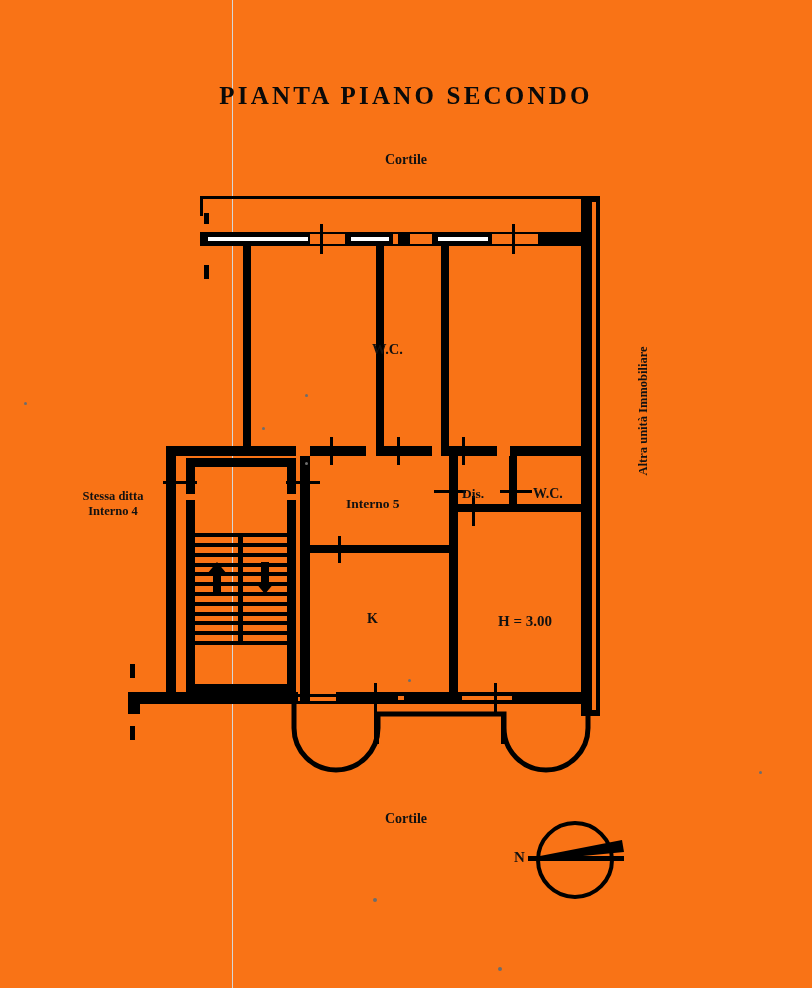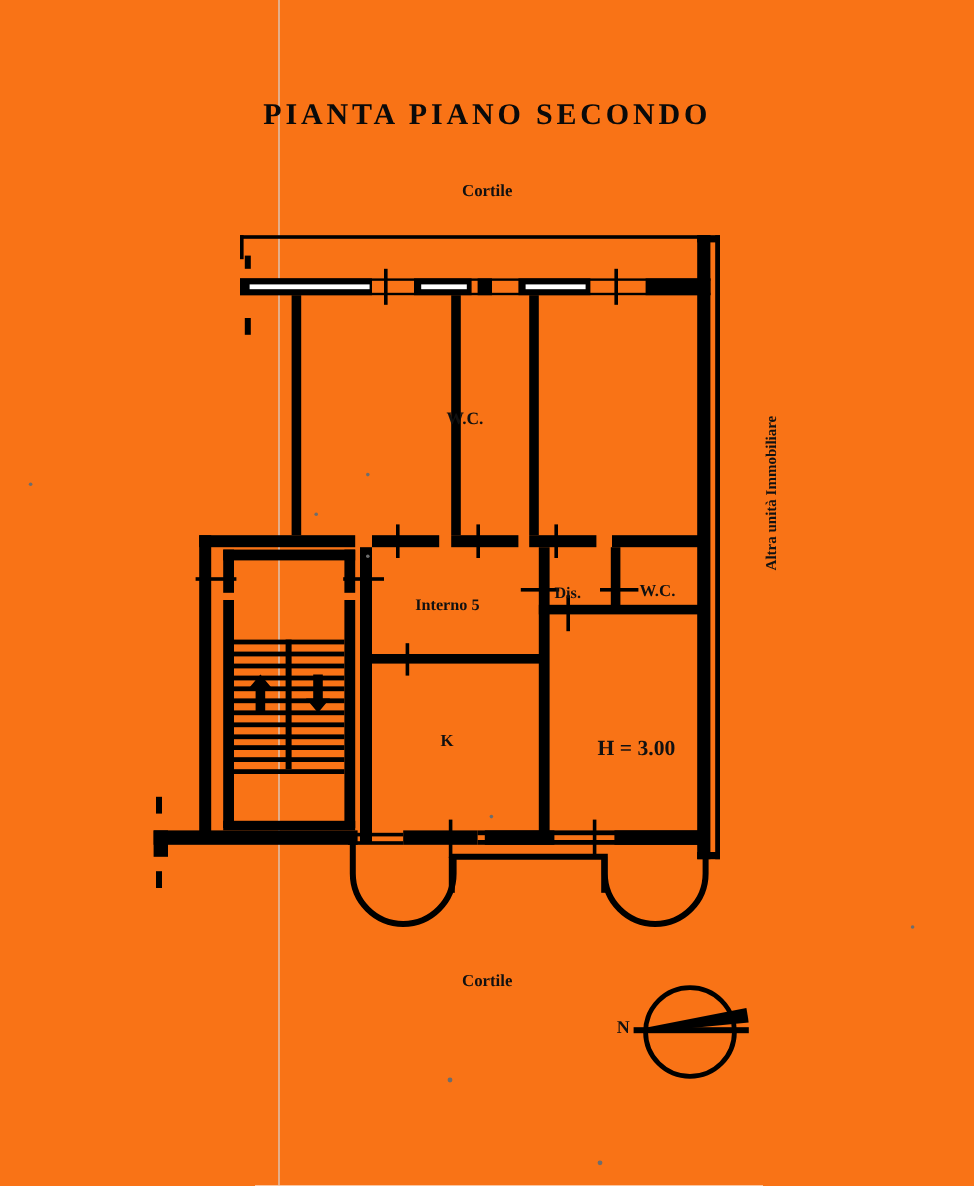--- a/index.html
+++ b/index.html
@@ -52,21 +52,21 @@
   .lbl-cortile-top { left: 0; top: 152px; width: 812px; text-align: center; font-size: 14px; }
   .lbl-cortile-bot { left: 0; top: 811px; width: 812px; text-align: center; font-size: 14px; }
   .lbl-stessa {
     left: 48px; top: 489px; width: 130px; text-align: center; font-size: 12.5px;
   }
   .lbl-wc-top   { left: 372px; top: 341px; font-size: 14.5px; }
   .lbl-interno3 { left: 346px; top: 496px; font-size: 13.5px; }
   .lbl-dis      { left: 462px; top: 486px; font-size: 13.5px; }
   .lbl-wc-mid   { left: 533px; top: 486px; font-size: 14px; }
   .lbl-k        { left: 367px; top: 611px; font-size: 14px; }
-  .lbl-h        { left: 498px; top: 613px; font-size: 18px; }
+  .lbl-h        { left: 498px; top: 613px; font-size: 15px; }
   .lbl-altra {
     left: 583px; top: 408px;
     font-size: 12.5px;
     transform: rotate(-90deg);
     transform-origin: center center;
     width: 120px;
     text-align: center;
   }
   .lbl-north { left: 514px; top: 849px; font-size: 15px; font-weight: bold; }
 
@@ -220,20 +220,24 @@
   <div class="w" style="left:128px; top:692px; width:12px; height:22px;"></div>
   <div class="tk" style="left:130px; top:664px; width:5px; height:14px;"></div>
   <div class="tk" style="left:130px; top:726px; width:5px; height:14px;"></div>
 
   <svg style="position:absolute; left:288px; top:700px;" width="306" height="84" viewBox="0 0 306 84">
     <path d="M 6 0 L 6 28 A 42 42 0 0 0 90 28 L 90 14 L 216 14 L 216 28 A 42 42 0 0 0 300 28 L 300 0" fill="none" stroke="#000" stroke-width="5"></path>
     <rect x="86" y="14" width="5" height="30" fill="#000"></rect>
     <rect x="213" y="14" width="5" height="30" fill="#000"></rect>
   </svg>
 
+  <div class="lbl lbl-stessa">
+    <span>Stessa ditta</span><br>
+    <span>Interno 4</span>
+  </div>
   <div class="lbl lbl-altra">Altra unità Immobiliare</div>
 
   <div class="lbl lbl-cortile-bot">Cortile</div>
 
   <div class="compass-ring"></div>
   <div class="compass-bar"></div>
   <svg class="compass-needle" style="left:540px; top:836px;" width="84" height="34" viewBox="0 0 84 34">
     <polygon points="82,4 84,16 2,24 0,20" fill="#000"></polygon>
   </svg>
   <div class="lbl lbl-north">N</div>

